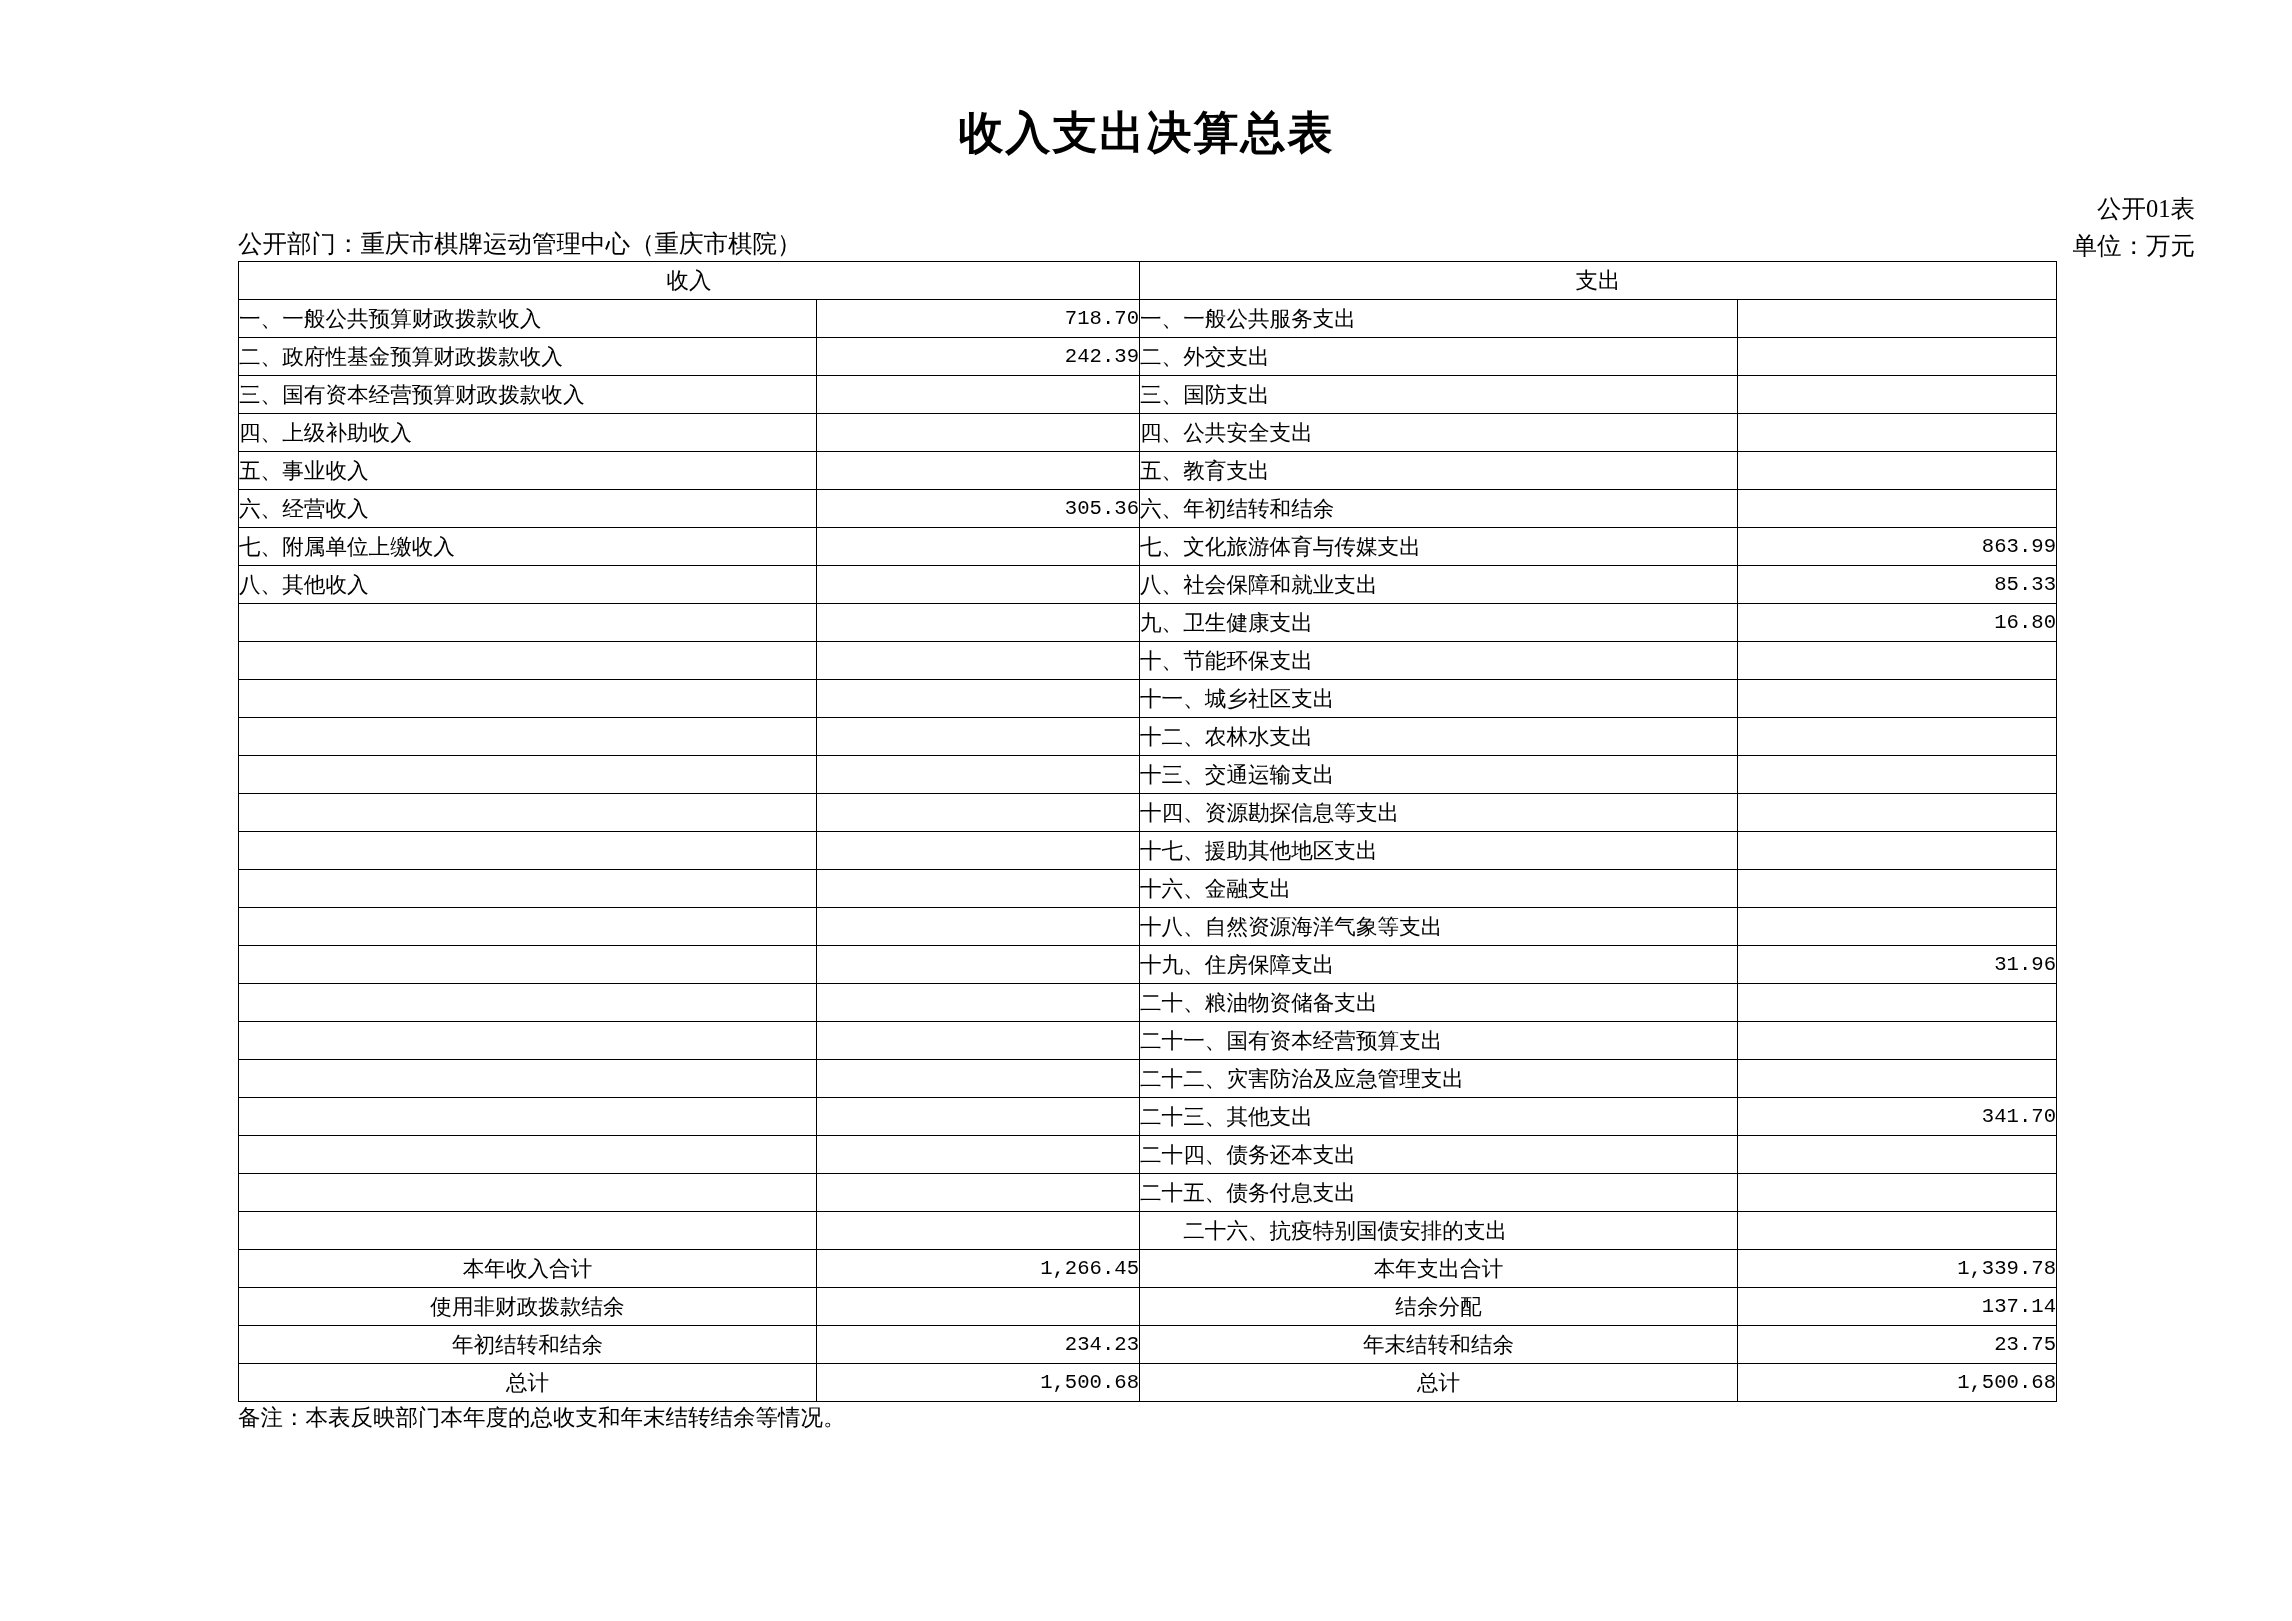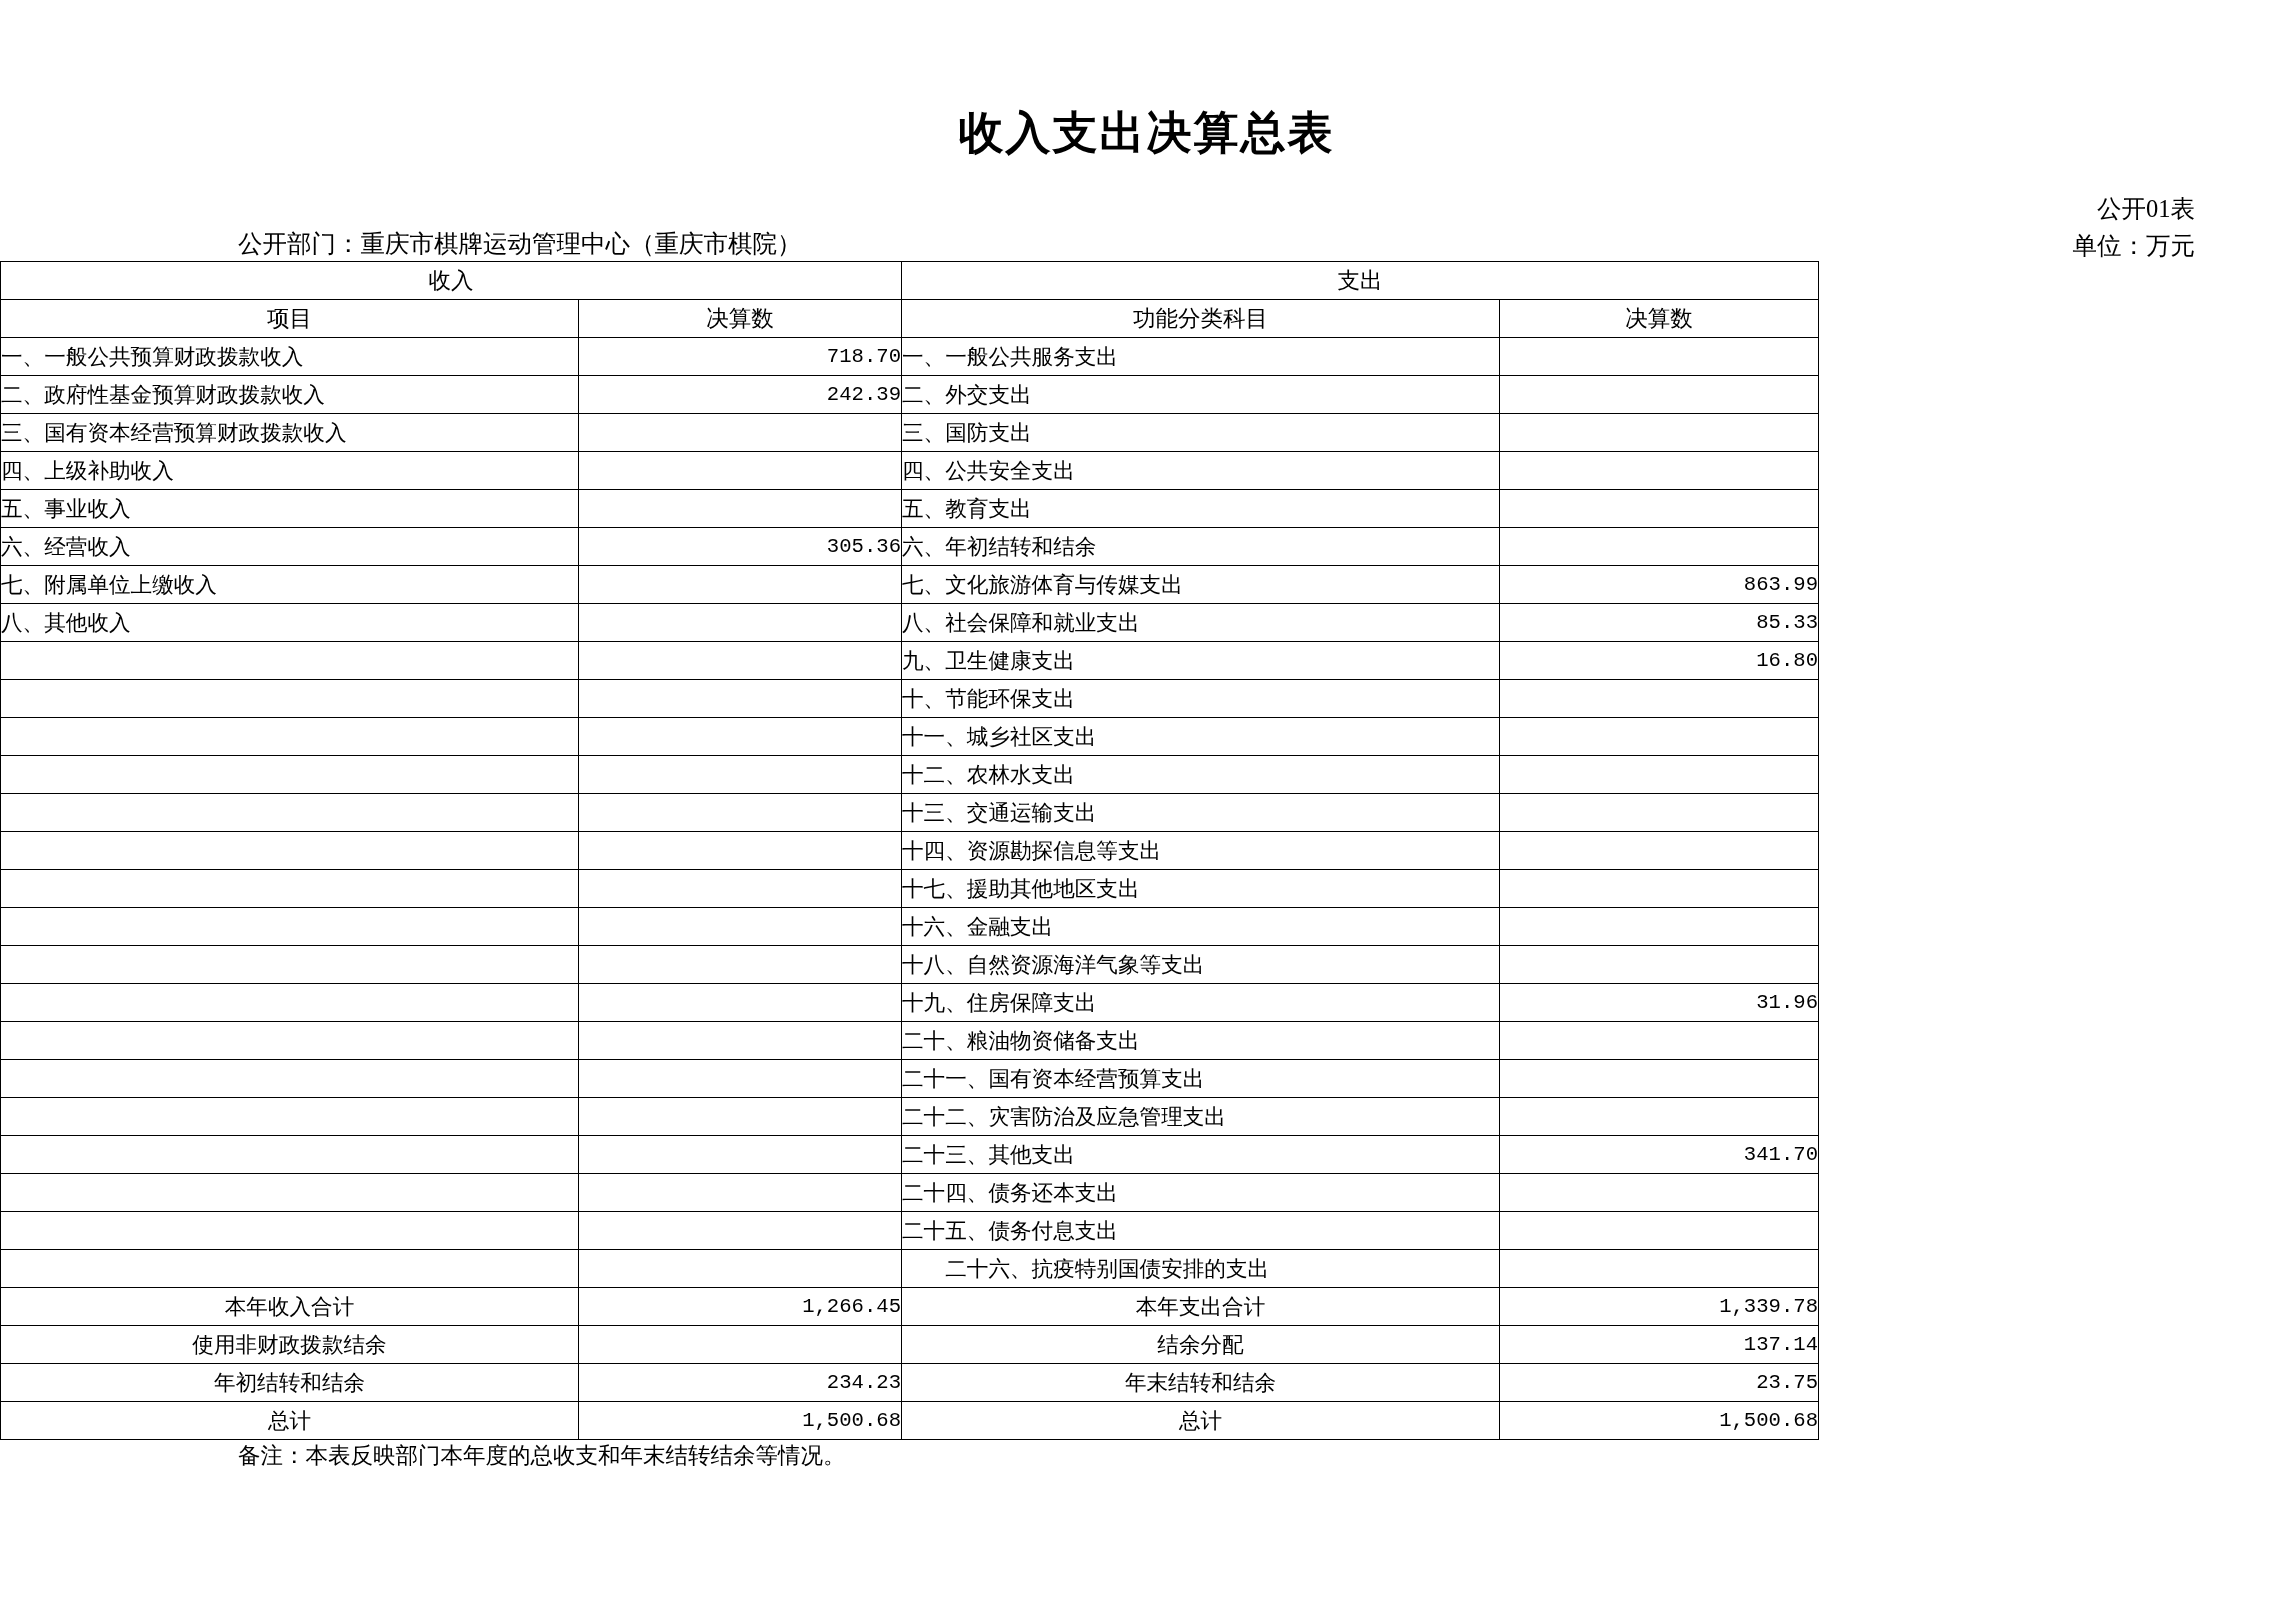--- a/index.html
+++ b/index.html
@@ -51,20 +51,21 @@
   .dept {
     position: absolute;
     left: 238px;
     top: 35px;
     font-size: 24.5px;
     font-family: Liberation Serif, serif;
   }
   table.main {
     border-collapse: collapse;
     table-layout: fixed;
+    margin-left: 238px;
     width: 1818px;
     font-size: 20.6px;
     padding-left: 12px;
   }
   table.main td, table.main th {
     border: 1px solid #000000;
     padding: 0;
     height: 37px;
     vertical-align: middle;
     font-weight: normal;
@@ -129,26 +130,20 @@
       <col class="c1">
         <col class="c2">
         <col class="c3">
         <col class="c4">
     </colgroup>
     <thead>
       <tr>
         <td class="hdr-group" colspan="2">收入</td>
         <td class="hdr-group" colspan="2">支出</td>
       </tr>
-      <tr>
-        <td class="hdr-col">项目</td>
-        <td class="hdr-col">决算数</td>
-        <td class="hdr-col">功能分类科目</td>
-        <td class="hdr-col">决算数</td>
-      </tr>
     </thead>
     <tbody id="table-body">
         <tr>
           <td class="lbl">一、一般公共预算财政拨款收入</td>
           <td class="num">718.70</td>
           <td class="lbl">一、一般公共服务支出</td>
           <td class="num">&nbsp;</td>
         </tr>
         <tr>
           <td class="lbl">二、政府性基金预算财政拨款收入</td>

